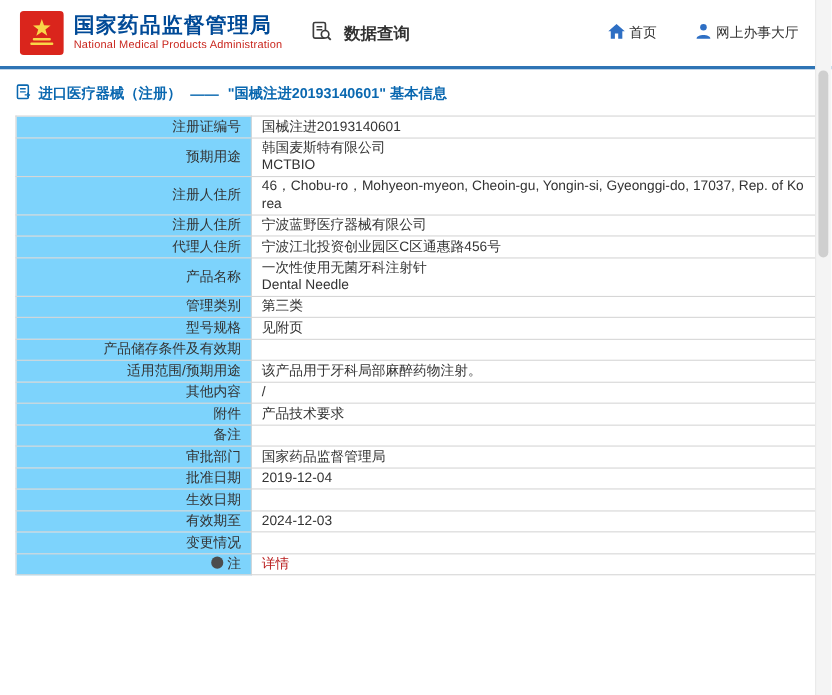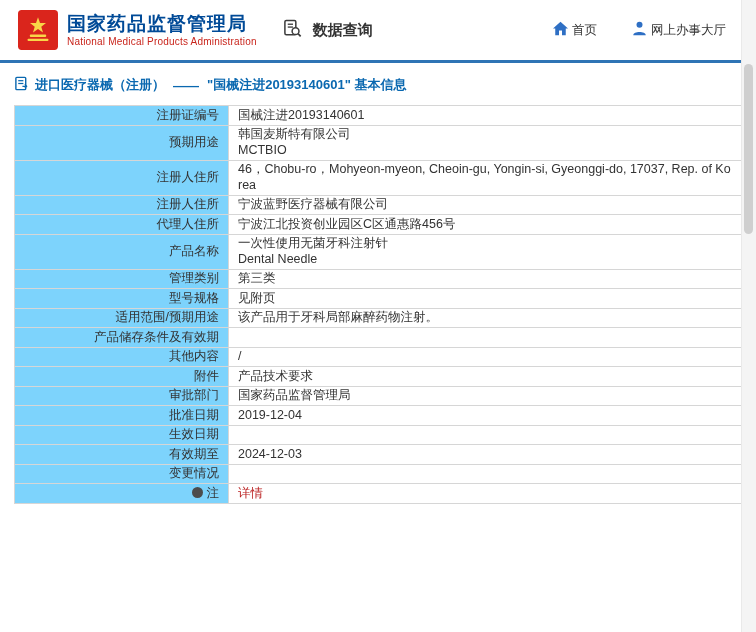--- a/index.html
+++ b/index.html
@@ -135,34 +135,38 @@
         </tr>
         <tr>
           <td class="label-cell"><span>管理类别</span></td>
           <td class="value-cell"><span>第三类</span></td>
         </tr>
         <tr>
           <td class="label-cell"><span>型号规格</span></td>
           <td class="value-cell"><span>见附页</span></td>
         </tr>
         <tr>
+          <td class="label-cell"><span>产品储存条件及有效期</span></td>
+          <td class="value-cell"><span></span></td>
+        </tr>
+        <tr>
           <td class="label-cell"><span>适用范围/预期用途</span></td>
           <td class="value-cell"><span>该产品用于牙科局部麻醉药物注射。</span></td>
-        </tr>
-        <tr>
-          <td class="label-cell"><span>产品储存条件及有效期</span></td>
-          <td class="value-cell"><span></span></td>
         </tr>
         <tr>
           <td class="label-cell"><span>其他内容</span></td>
           <td class="value-cell"><span>/</span></td>
         </tr>
         <tr>
           <td class="label-cell"><span>附件</span></td>
           <td class="value-cell"><span>产品技术要求</span></td>
+        </tr>
+        <tr>
+          <td class="label-cell"><span>备注</span></td>
+          <td class="value-cell"><span></span></td>
         </tr>
         <tr>
           <td class="label-cell"><span>审批部门</span></td>
           <td class="value-cell"><span>国家药品监督管理局</span></td>
         </tr>
         <tr>
           <td class="label-cell"><span>批准日期</span></td>
           <td class="value-cell"><span>2019-12-04</span></td>
         </tr>
         <tr>

